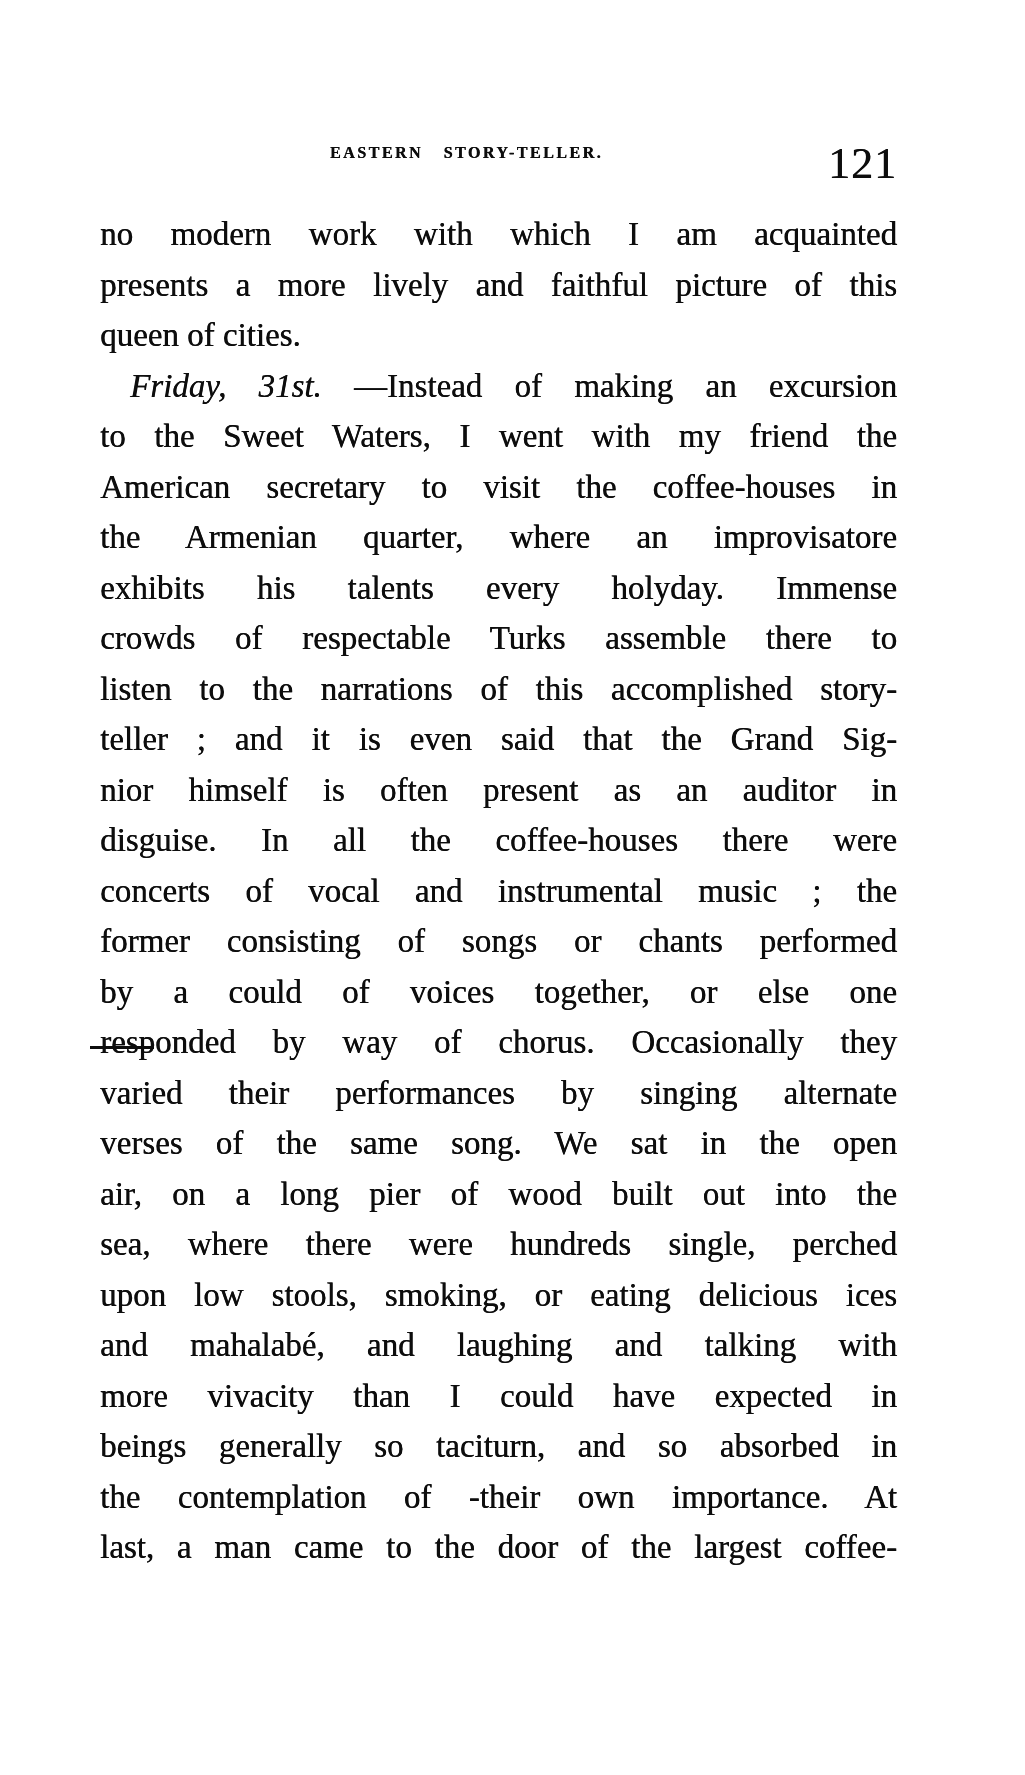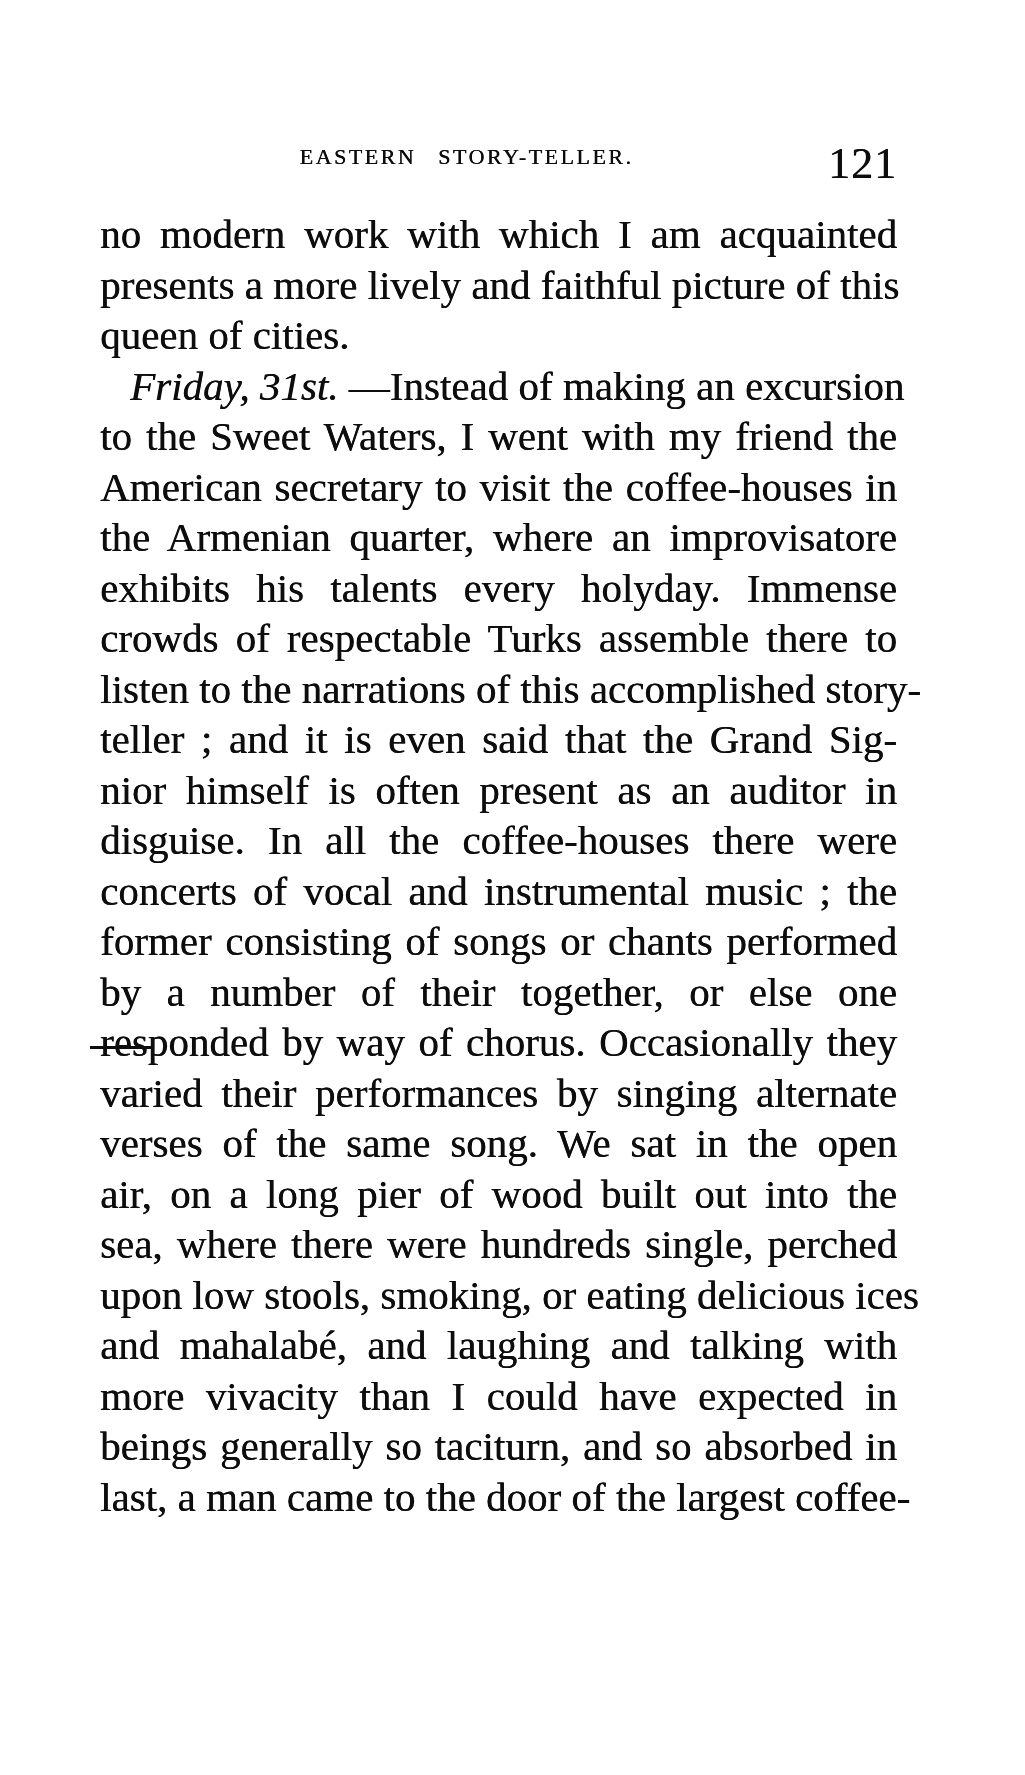--- a/index.html
+++ b/index.html
@@ -22,42 +22,43 @@
     left: 100px;
     width: 797px;
     height: 40px;
   }
   .header-title {
     position: absolute;
     top: 6px;
     left: 0;
     right: 64px;
     text-align: center;
-    font-size: 22px;
+    font-size: 16px;
     letter-spacing: 2.5px;
     word-spacing: 14px;
     white-space: nowrap;
     text-shadow: 0.4px 0 currentColor;
+    font-weight: bold;
   }
   .header-page-number {
     position: absolute;
     top: 0;
     right: 0;
     font-size: 44px;
     letter-spacing: 1px;
     text-shadow: 0.4px 0 currentColor;
   }
   .page-body {
     position: absolute;
     top: 209px;
     left: 100px;
     width: 797px;
   }
   .text-line {
-    font-size: 41px;
+    font-size: 33px;
     line-height: 50.5px;
     text-align: justify;
     text-align-last: justify;
     white-space: nowrap;
     text-shadow: 0.4px 0 currentColor;
     position: relative;
   }
   .text-line.para-end {
     text-align: right;
     text-align-last: left;
@@ -94,25 +95,26 @@
       <div class="text-line"><span>American secretary to visit the coffee-houses in</span></div>
       <div class="text-line"><span>the Armenian quarter, where an improvisatore</span></div>
       <div class="text-line"><span>exhibits his talents every holyday. Immense</span></div>
       <div class="text-line"><span>crowds of respectable Turks assemble there to</span></div>
       <div class="text-line"><span>listen to the narrations of this accomplished story-</span></div>
       <div class="text-line"><span>teller ; and it is even said that the Grand Sig-</span></div>
       <div class="text-line"><span>nior himself is often present as an auditor in</span></div>
       <div class="text-line"><span>disguise. In all the coffee-houses there were</span></div>
       <div class="text-line"><span>concerts of vocal and instrumental music ; the</span></div>
       <div class="text-line"><span>former consisting of songs or chants performed</span></div>
-      <div class="text-line"><span>by a number of their together, or else one</span></div>
+      <div class="text-line"><span>by a could of voices together, or else one</span></div>
       <div class="text-line margin-dash"><span>responded by way of chorus. Occasionally they</span></div>
       <div class="text-line"><span>varied their performances by singing alternate</span></div>
       <div class="text-line"><span>verses of the same song. We sat in the open</span></div>
       <div class="text-line"><span>air, on a long pier of wood built out into the</span></div>
       <div class="text-line"><span>sea, where there were hundreds single, perched</span></div>
       <div class="text-line"><span>upon low stools, smoking, or eating delicious ices</span></div>
       <div class="text-line"><span>and mahalabé, and laughing and talking with</span></div>
       <div class="text-line"><span>more vivacity than I could have expected in</span></div>
       <div class="text-line"><span>beings generally so taciturn, and so absorbed in</span></div>
+      <div class="text-line"><span>the contemplation of -their own importance. At</span></div>
       <div class="text-line"><span>last, a man came to the door of the largest coffee-</span></div>
     </div>
 </div>
 
 </body></html>

